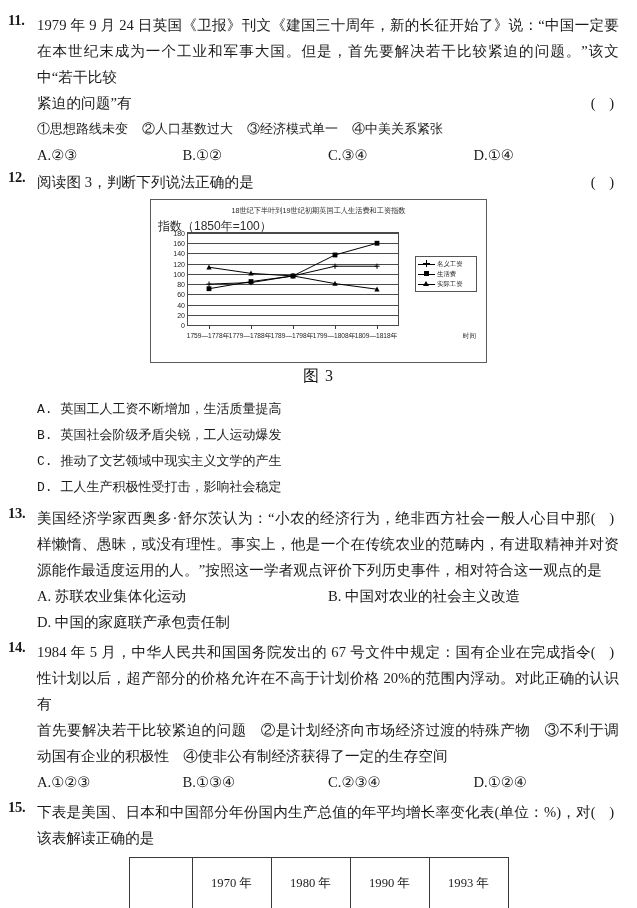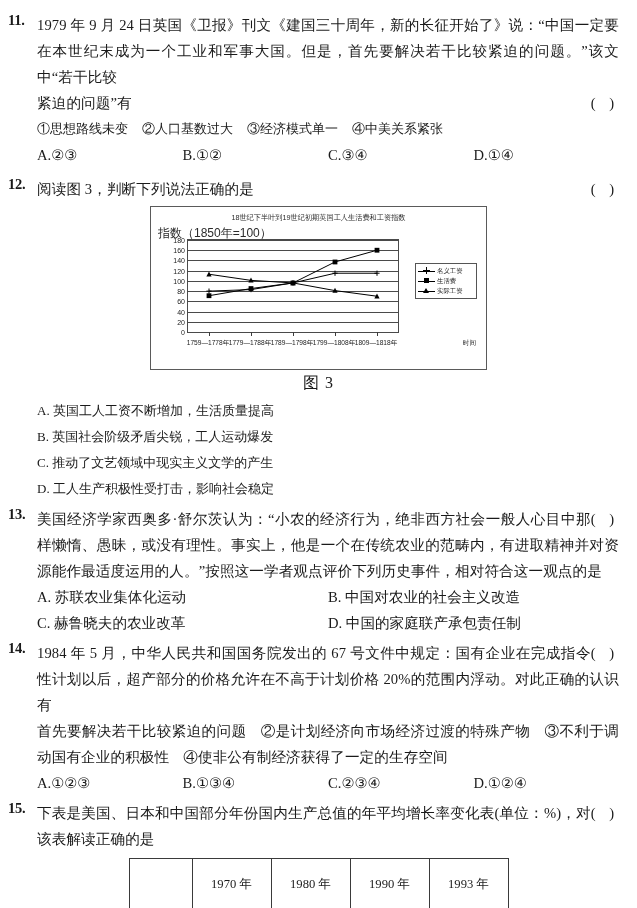--- a/index.html
+++ b/index.html
@@ -273,21 +273,21 @@
       <span>①思想路线未变</span><span class="sp-wide"></span><span>②人口基数过大</span><span class="sp-wide"></span><span>③经济模式单一</span><span class="sp-wide"></span><span>④中美关系紧张</span>
     </div>
     <div class="opts opt-4col">
       <span class="o">A.②③</span>
       <span class="o">B.①②</span>
       <span class="o">C.③④</span>
       <span class="o">D.①④</span>
     </div>
   </div>
 
-  <div class="q" style="margin-top:8px;">
+  <div class="q" style="margin-top:1px;">
     <div class="qnum">12.</div>
     <div class="qtext nojust">
       <span class="paren">(    )</span>
       <span>阅读图 3，判断下列说法正确的是</span>
     </div>
   </div>
 
   <div class="figwrap">
     <div class="chartbox">
 
@@ -383,39 +383,38 @@
             </span>
           <span>实际工资</span>
         </div>
       </div>
 
     </div>
   </div>
 
   <div class="figcaption">图 3</div>
 
-  <div class="q" style="margin-top:4px;">
+  <div class="q" style="margin-top:10px;font-family:Liberation Mono, monospace;">
     <div class="optline">A. 英国工人工资不断增加，生活质量提高</div>
     <div class="optline">B. 英国社会阶级矛盾尖锐，工人运动爆发</div>
     <div class="optline">C. 推动了文艺领域中现实主义文学的产生</div>
     <div class="optline">D. 工人生产积极性受打击，影响社会稳定</div>
   </div>
 
   <div class="q" style="margin-top:4px;">
     <div class="qnum">13.</div>
     <div class="qtext">
       <span class="paren">(    )</span>
       <span>美国经济学家西奥多·舒尔茨认为：“小农的经济行为，绝非西方社会一般人心目中那样懒惰、愚昧，或没有理性。事实上，他是一个在传统农业的范畴内，有进取精神并对资源能作最适度运用的人。”按照这一学者观点评价下列历史事件，相对符合这一观点的是</span>
     </div>
     <div class="opts opt-2col">
       <span class="o">A. 苏联农业集体化运动</span>
       <span class="o">B. 中国对农业的社会主义改造</span>
     </div>
     <div class="opts opt-2col">
-      <span class="o">C. 赫鲁晓夫的农业改革</span>
       <span class="o">D. 中国的家庭联产承包责任制</span>
     </div>
   </div>
 
   <div class="q" style="margin-top:4px;">
     <div class="qnum">14.</div>
     <div class="qtext">
       <span class="paren">(    )</span>
       <span>1984 年 5 月，中华人民共和国国务院发出的 67 号文件中规定：国有企业在完成指令性计划以后，超产部分的价格允许在不高于计划价格 20%的范围内浮动。对此正确的认识有</span>
     </div>

